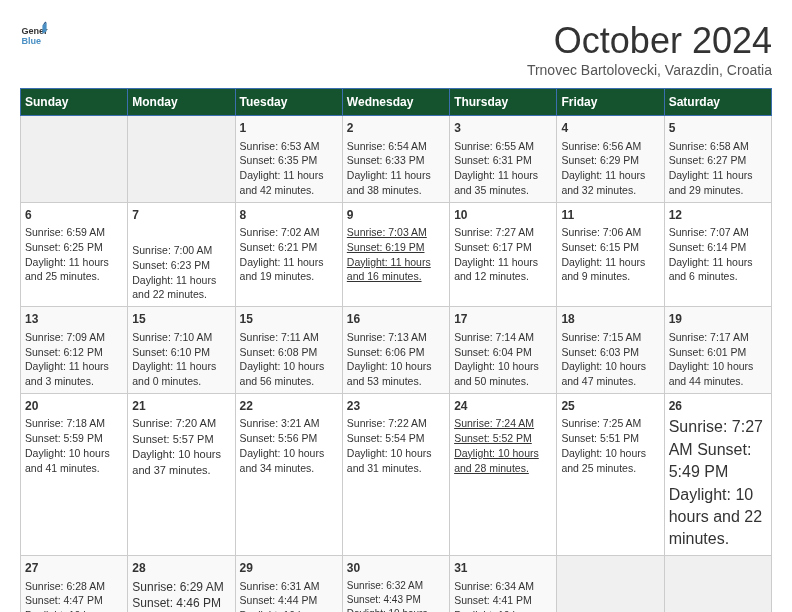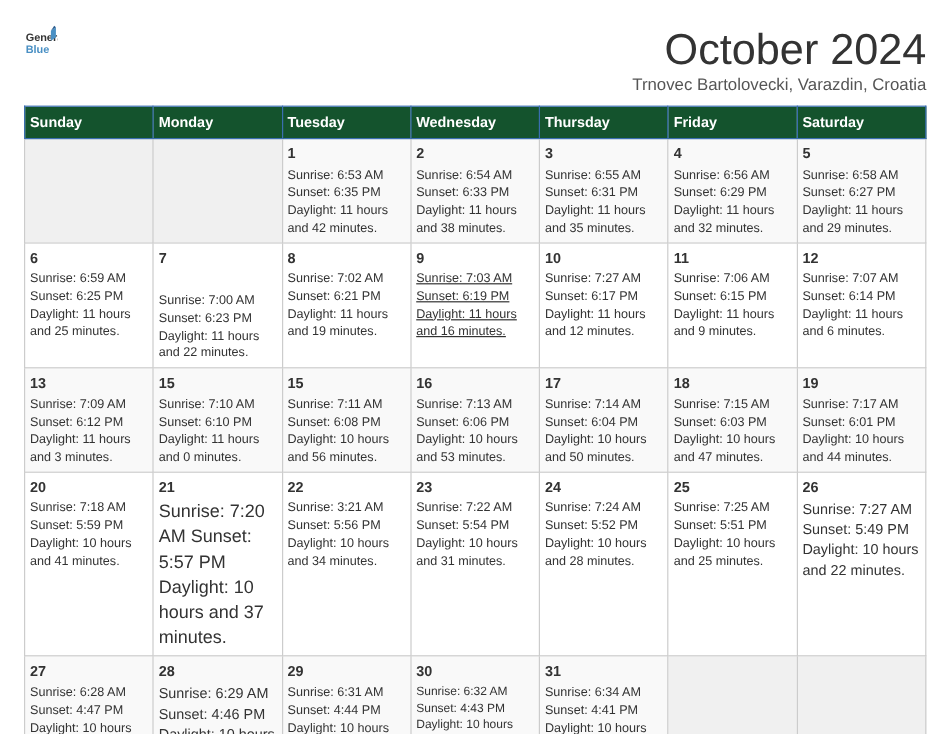--- a/index.html
+++ b/index.html
@@ -231,51 +231,51 @@
       </tr>
       <tr>
         <td>
           <span class="day-num">20</span>
           <div style="font-size: 10.5px; line-height: 1.4; color: rgb(51, 51, 51);">Sunrise: 7:18 AM
 Sunset: 5:59 PM
 Daylight: 10 hours and 41 minutes.</div>
         </td>
         <td>
           <span class="day-num">21</span>
-          <div style="font-size: 15px; line-height: 1.4; color: rgb(51, 51, 51);">Sunrise: 7:20 AM
+          <div style="font-size: 11px; line-height: 1.4; color: rgb(51, 51, 51);">Sunrise: 7:20 AM
 Sunset: 5:57 PM
 Daylight: 10 hours and 37 minutes.</div>
         </td>
         <td>
           <span class="day-num">22</span>
           <div style="font-size: 10.5px; line-height: 1.4; color: rgb(51, 51, 51);">Sunrise: 3:21 AM
 Sunset: 5:56 PM
 Daylight: 10 hours and 34 minutes.</div>
         </td>
         <td>
           <span class="day-num">23</span>
           <div style="font-size: 10.5px; line-height: 1.4; color: rgb(51, 51, 51);">Sunrise: 7:22 AM
 Sunset: 5:54 PM
 Daylight: 10 hours and 31 minutes.</div>
         </td>
         <td>
           <span class="day-num">24</span>
-          <div style="font-size: 10.5px; line-height: 1.4; color: rgb(51, 51, 51);">Sunrise: 7:24 AM
+          <div style="font-size: 10.5px; line-height: 1.4; color: rgb(51, 51, 51); text-decoration: underline;">Sunrise: 7:24 AM
 Sunset: 5:52 PM
 Daylight: 10 hours and 28 minutes.</div>
         </td>
         <td>
           <span class="day-num">25</span>
           <div style="font-size: 10.5px; line-height: 1.4; color: rgb(51, 51, 51);">Sunrise: 7:25 AM
 Sunset: 5:51 PM
 Daylight: 10 hours and 25 minutes.</div>
         </td>
         <td>
           <span class="day-num">26</span>
-          <div style="font-size: 12px; line-height: 1.4; color: rgb(51, 51, 51);">Sunrise: 7:27 AM
+          <div style="font-size: 16px; line-height: 1.4; color: rgb(51, 51, 51);">Sunrise: 7:27 AM
 Sunset: 5:49 PM
 Daylight: 10 hours and 22 minutes.</div>
         </td>
       </tr>
       <tr>
         <td>
           <span class="day-num">27</span>
           <div style="font-size: 10.5px; line-height: 1.4; color: rgb(51, 51, 51);">Sunrise: 6:28 AM
 Sunset: 4:47 PM
 Daylight: 10 hours and 19 minutes.</div>

